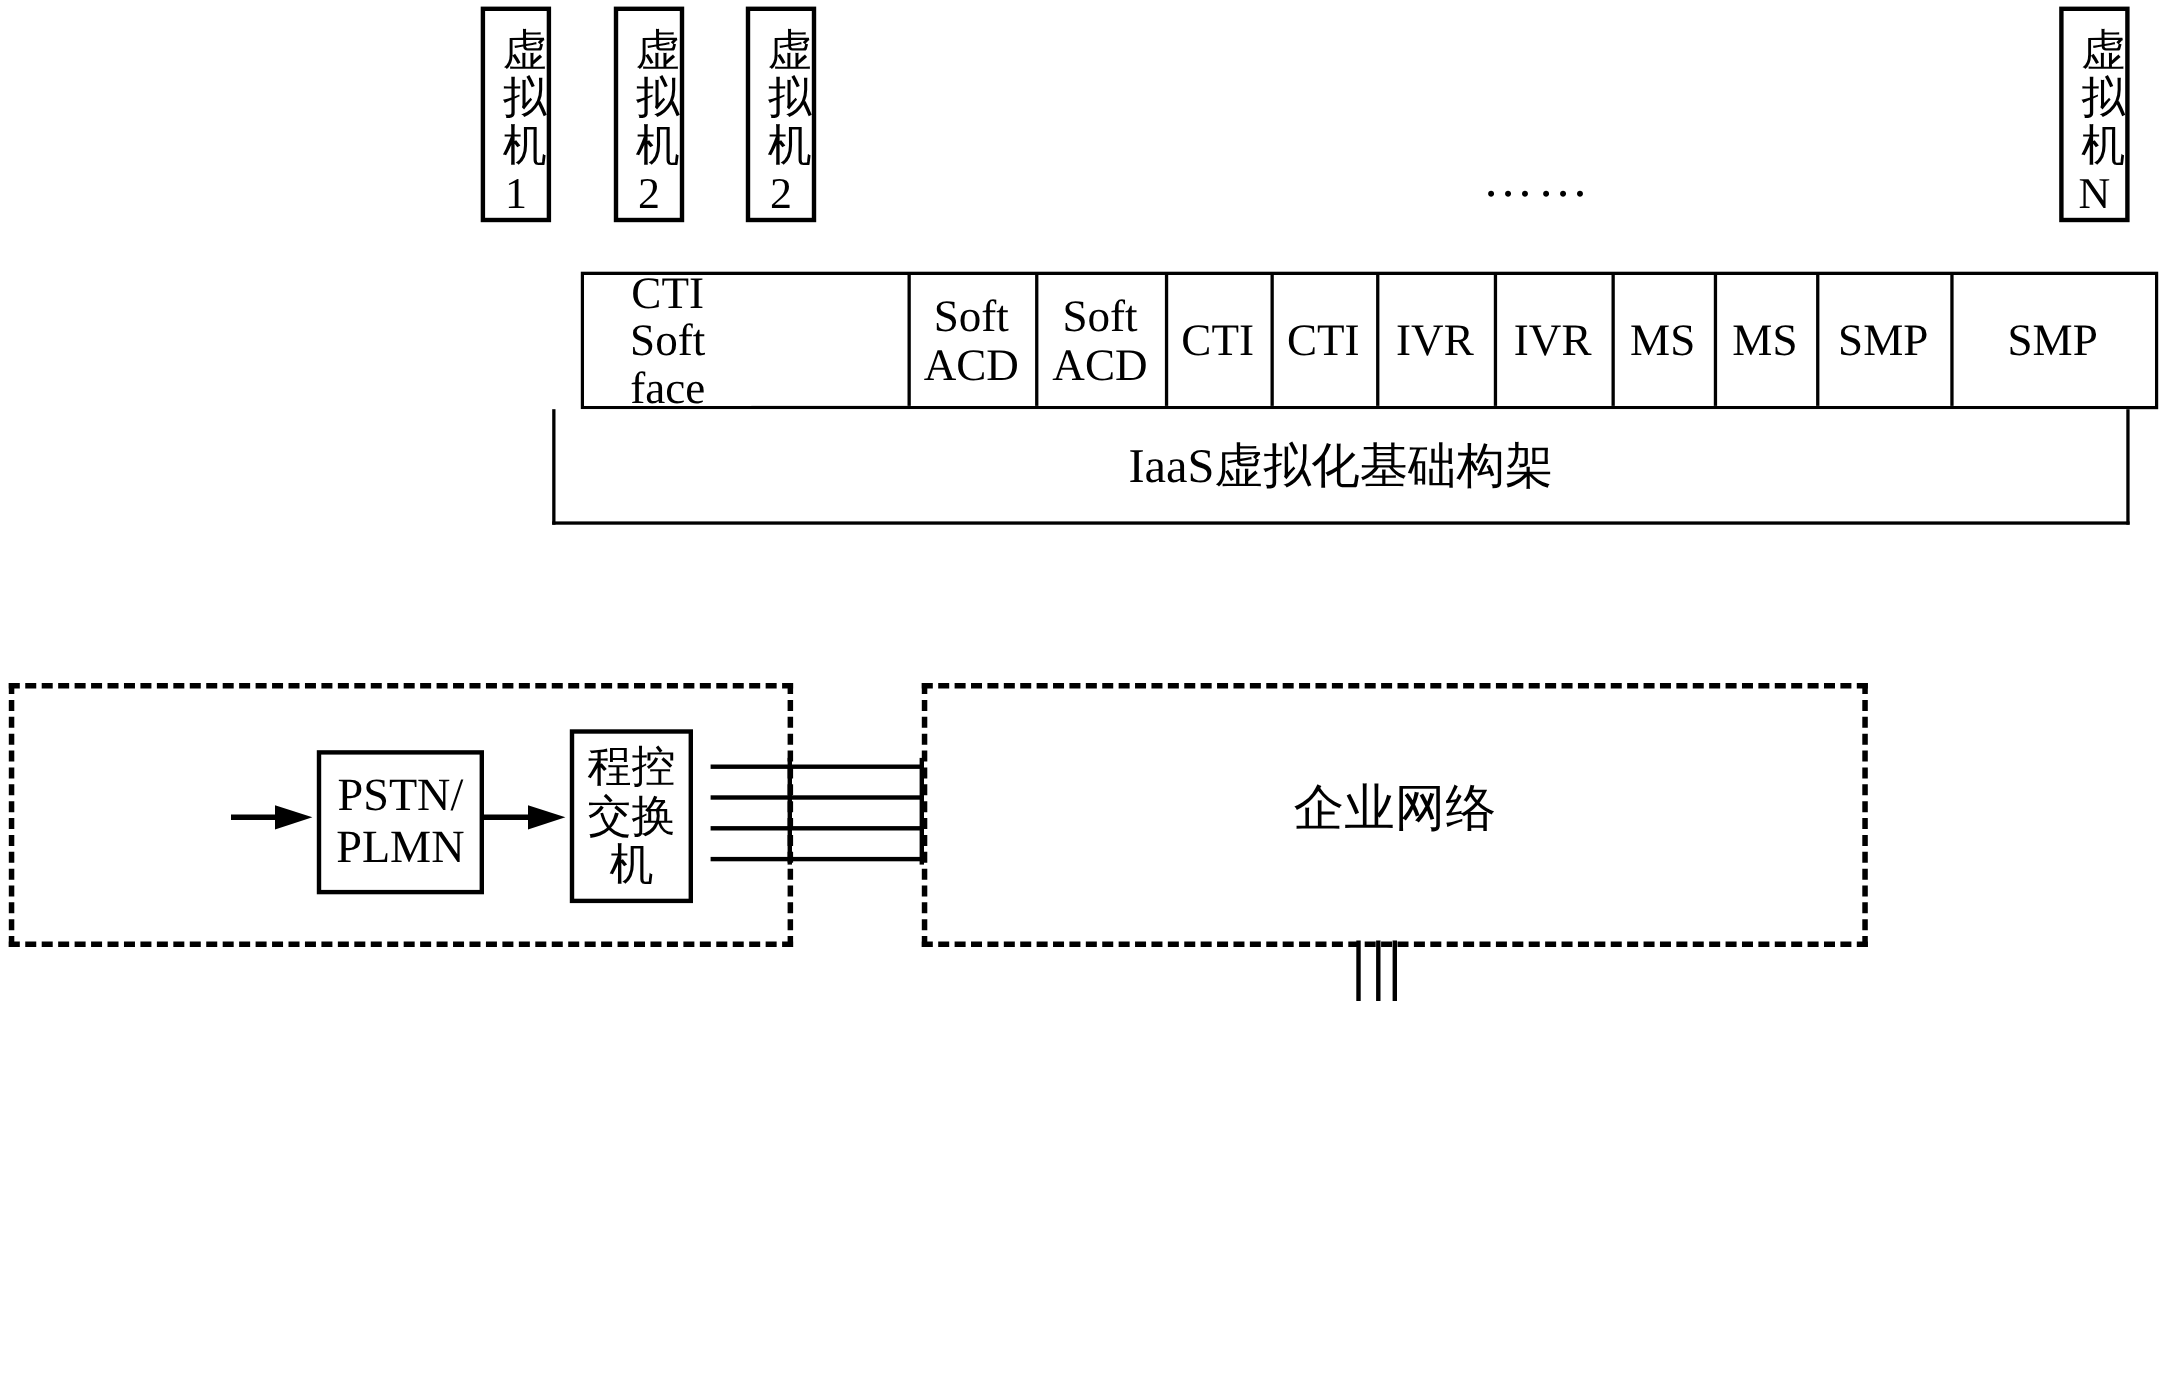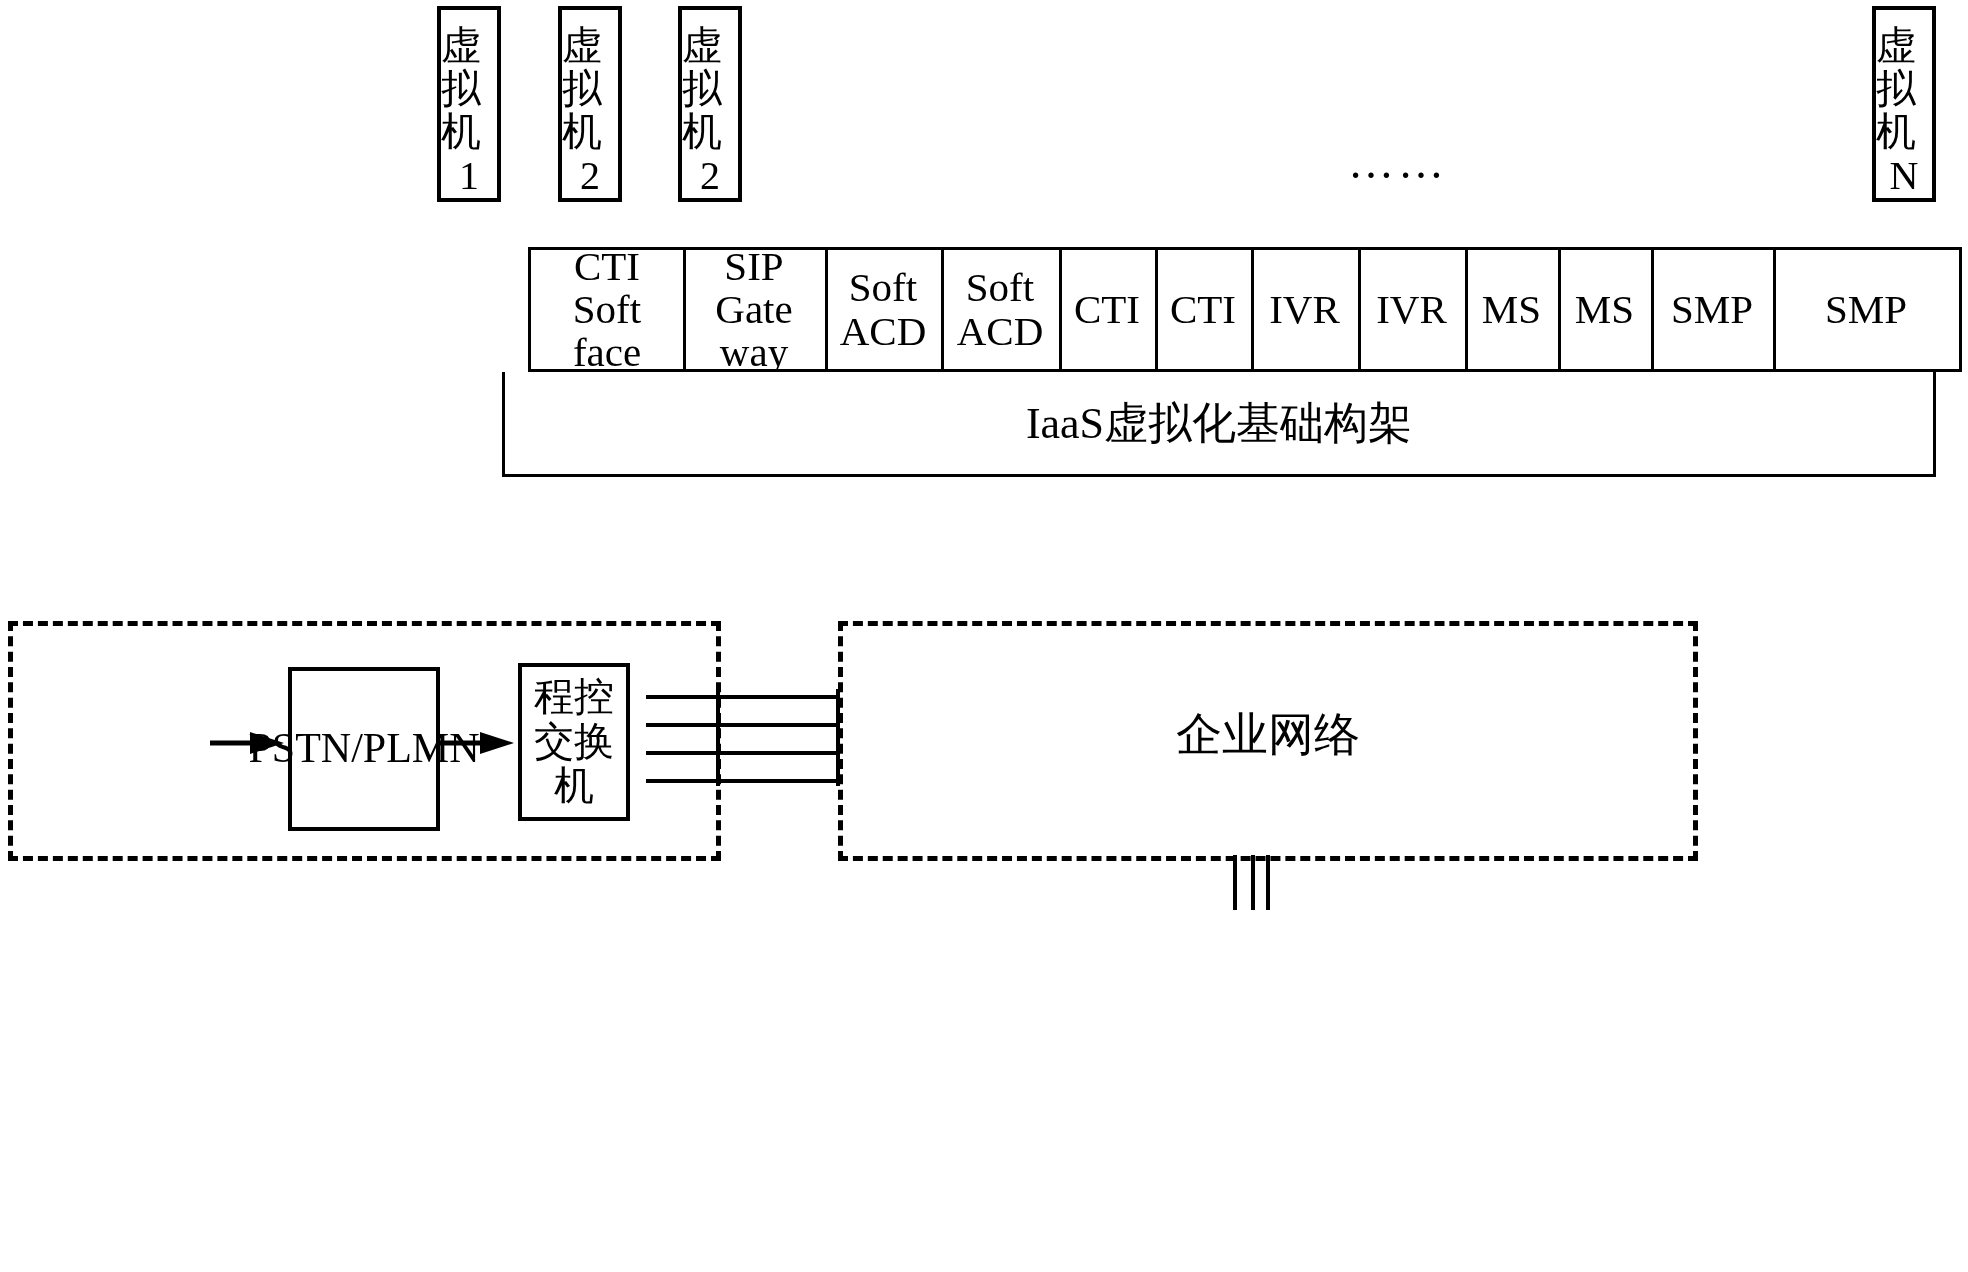--- a/index.html
+++ b/index.html
@@ -1,21 +1,21 @@
 <!DOCTYPE html>
 <html><head>
 <meta charset="utf-8">
 <style>
   html,body{margin:0;padding:0;background:#ffffff;}
   body{width:1968px;height:1272px;position:relative;
        font-family:"Liberation Serif","DejaVu Serif",serif;color:#000;}
   #stage{position:absolute;left:0;top:0;width:1968px;height:1272px;overflow:hidden;}
 
   .box{position:absolute;box-sizing:border-box;border:3px solid #000;background:#fff;
-       display:flex;align-items:center;justify-content:center;text-align:left;line-height:1.08;}
+       display:flex;align-items:center;justify-content:center;text-align:right;line-height:1.08;}
   .vm{border-width:4px;flex-direction:column;font-size:40px;padding-top:14px;justify-content:flex-start;}
   .vm span{display:block;}
   .svcrow{position:absolute;box-sizing:border-box;border:3px solid #000;background:#fff;}
   .svc{position:absolute;box-sizing:border-box;background:#fff;
        display:flex;align-items:center;justify-content:center;text-align:center;
        font-size:41px;line-height:1.05;}
   .svc .sep{position:absolute;top:0;bottom:0;left:0;width:3px;background:#000;}
   .iaas{position:absolute;box-sizing:border-box;border:3px solid #000;border-top:none;background:#fff;
         display:flex;align-items:center;justify-content:center;font-size:44px;}
   .dots{position:absolute;font-size:46px;letter-spacing:4px;line-height:1;}
@@ -60,26 +60,20 @@
   <div class="dots" style="left:1348px;top:140px;">……</div>
 
   <div class="svcrow" style="left:528px;top:247px;width:1434px;height:125px;">
 
     <div class="svc" style="left:0px;top:0px;width:152px;height:119px;flex-direction:column;">
       <span>CTI</span>
       <span>Soft</span>
       <span>face</span>
     </div>
 
-    <div class="svc" style="left:152px;top:0px;width:142px;height:119px;flex-direction:column;">
-      <span class="sep"></span>
-      <span>SIP</span>
-      <span>Gate</span>
-      <span>way</span>
-    </div>
 
     <div class="svc" style="left:294px;top:0px;width:116px;height:119px;flex-direction:column;justify-content:center;">
       <span class="sep"></span>
       <span>Soft</span>
       <span>ACD</span>
     </div>
 
     <div class="svc" style="left:410px;top:0px;width:118px;height:119px;flex-direction:column;justify-content:center;">
       <span class="sep"></span>
       <span>Soft</span>
@@ -132,21 +126,21 @@
   </div>
 
   <div class="dashbox" style="left:8px;top:621px;width:713px;height:240px;"></div>
 
 
   <svg class="arrow" style="left:210px;top:730px;width:78px;height:26px;" viewBox="0 0 78 26">
     <line x1="0" y1="13" x2="44" y2="13" stroke="#000" stroke-width="5"></line>
     <polygon points="40,2 74,13 40,24" fill="#000"></polygon>
   </svg>
 
-  <div class="solidbox" style="left:288px;top:667px;width:152px;height:164px;flex-direction:row;">
+  <div class="solidbox" style="left:288px;top:682px;width:152px;height:131px;flex-direction:column;">
     <span>PSTN/</span>
     <span>PLMN</span>
   </div>
 
   <svg class="arrow" style="left:440px;top:730px;width:78px;height:26px;" viewBox="0 0 78 26">
     <line x1="0" y1="13" x2="44" y2="13" stroke="#000" stroke-width="5"></line>
     <polygon points="40,2 74,13 40,24" fill="#000"></polygon>
   </svg>
 
   <div class="solidbox" style="left:518px;top:663px;width:112px;height:158px;flex-direction:column;font-size:40px;">

